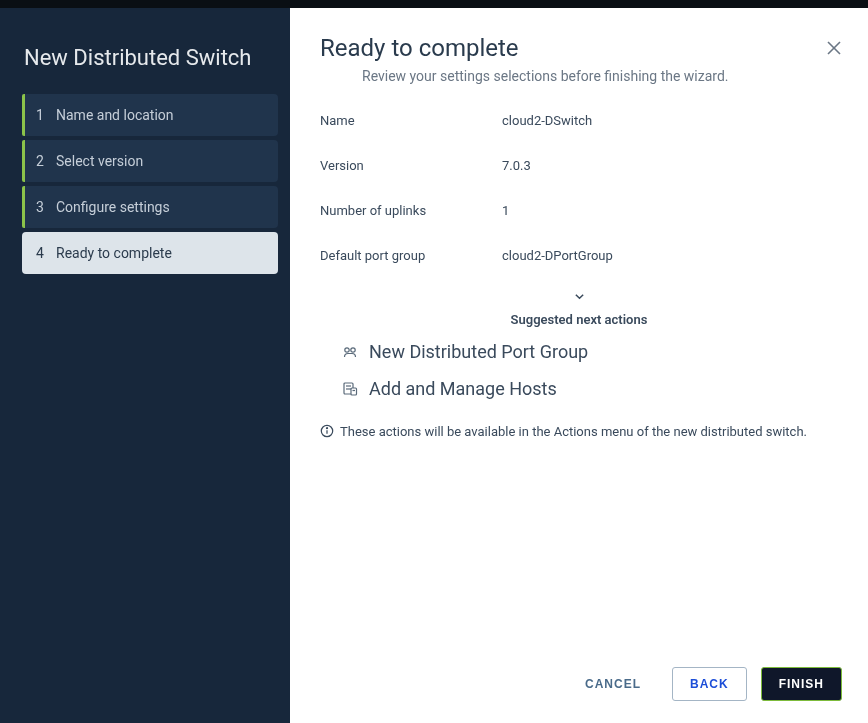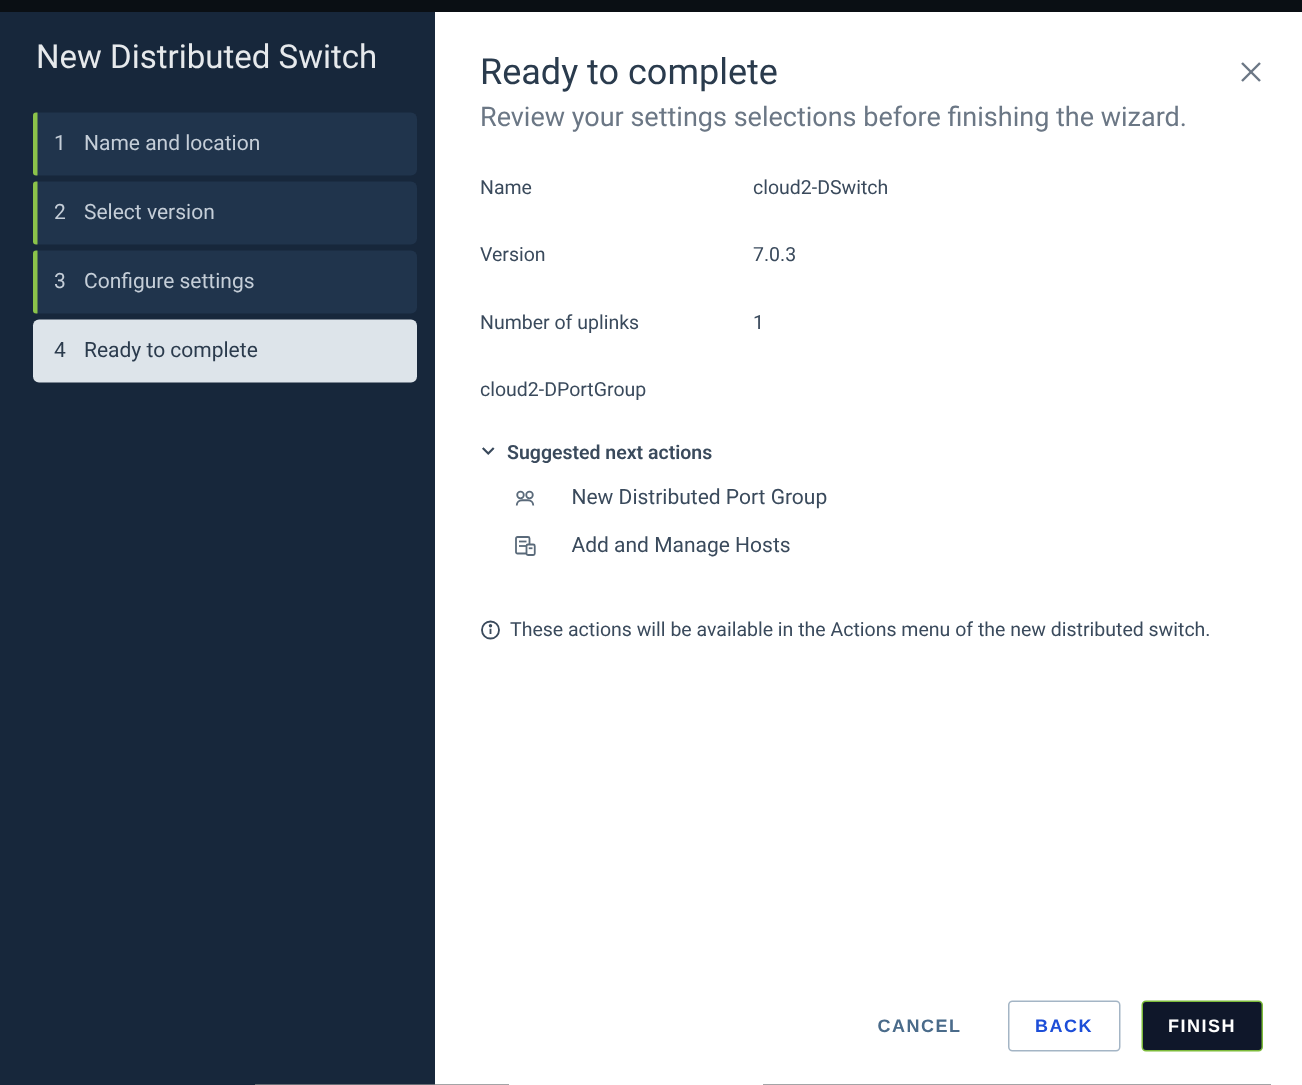--- a/index.html
+++ b/index.html
@@ -25,20 +25,21 @@
       background: #17273b;
       padding: 18px 12px 18px 22px;
       flex-shrink: 0;
     }
     .sidebar-title {
       color: #e6e9ec;
       font-size: 22px;
       font-weight: 400;
       margin-bottom: 24px;
       padding-left: 2px;
+      margin-top: 19px;
     }
     .steps {
       display: flex;
       flex-direction: column;
       gap: 4px;
     }
     .step {
       display: flex;
       align-items: center;
       padding: 13px 14px;
@@ -88,23 +89,24 @@
       flex: 1;
       overflow-y: auto;
     }
     .page-title {
       font-size: 24px;
       font-weight: 400;
       color: #2a3b4d;
       margin-bottom: 6px;
     }
     .page-subtitle {
-      font-size: 18px;
+      font-size: 14px;
       color: #6b7785;
       margin-bottom: 22px;
+      margin-left: 42px;
     }
     .summary {
       font-size: 13px;
       color: #3a4a5c;
     }
     .summary-row {
       display: flex;
       padding: 7px 0;
       margin-top: 16px;
     }
@@ -115,44 +117,45 @@
     .section-header {
       display: flex;
       align-items: center;
       gap: 7px;
       margin-top: 14px;
       padding: 6px 0;
       font-weight: 600;
       color: #3a4a5c;
       font-size: 13px;
       cursor: pointer;
+      flex-direction: column;
     }
     .action-item {
       display: flex;
       align-items: center;
-      gap: 23px;
+      gap: 11px;
       padding: 8px 0 8px 22px;
-      font-size: 14px;
+      font-size: 18px;
       color: #3a4a5c;
     }
     .action-icon {
       width: 16px;
       height: 16px;
       display: inline-flex;
       align-items: center;
       justify-content: center;
       color: #5a6a7a;
     }
     .info-note {
       display: flex;
       gap: 6px;
       align-items: flex-start;
       font-size: 13px;
       color: #3a4a5c;
-      margin-top: 32px;
+      margin-top: 16px;
       line-height: 1.4;
     }
     .info-icon {
       flex-shrink: 0;
       margin-top: 1px;
     }
     .footer {
       display: flex;
       justify-content: flex-end;
       align-items: center;
@@ -232,20 +235,21 @@
         </div>
         <div class="summary-row">
           <div class="summary-label">Version</div>
           <div>7.0.3</div>
         </div>
         <div class="summary-row">
           <div class="summary-label">Number of uplinks</div>
           <div>1</div>
         </div>
         <div class="summary-row">
+          <div class="summary-label">Default port group</div>
           <div>cloud2-DPortGroup</div>
         </div>
 
         <div class="section-header">
           <span class="chevron">
             <svg width="11" height="11" viewBox="0 0 12 12" fill="none" stroke="currentColor" stroke-width="1.6">
               <polyline points="2,4 6,8 10,4"></polyline>
             </svg>
           </span>
           <span>Suggested next actions</span>

